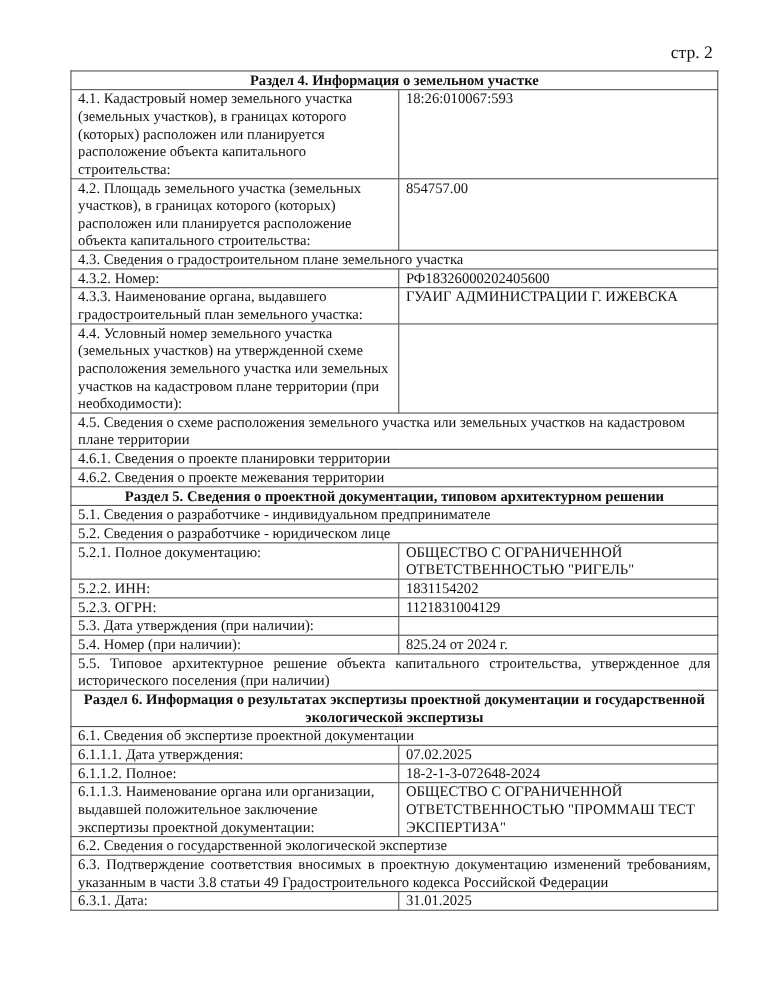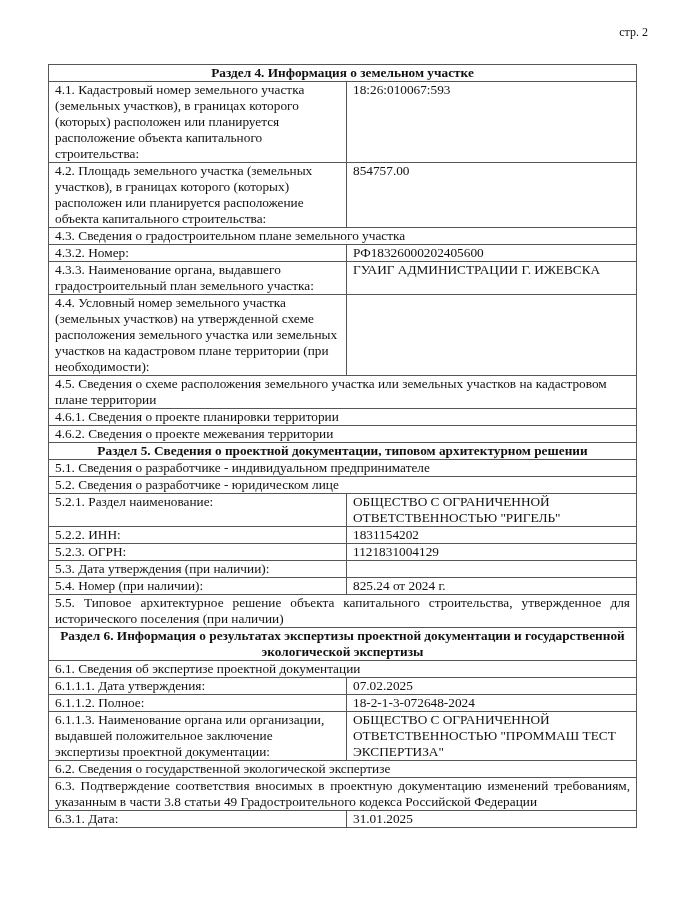--- a/index.html
+++ b/index.html
@@ -1,19 +1,19 @@
 <!DOCTYPE html>
 <html><head>
   <meta charset="utf-8">
   <style>
     html, body { margin: 0; padding: 0; background: #ffffff; }
     body { width: 695px; height: 900px; position: relative; overflow: hidden;
            font-family: "Liberation Serif", "DejaVu Serif", serif; color: #111; }
-    .page-num { position: absolute; top: 25px; right: 47px; font-size: 12px; }
-    table.doc { position: absolute; left: 48px; top: 64px; width: 588px;
+    .page-num { position: absolute; top: 40px; right: 47px; font-size: 16px; }
+    table.doc { position: absolute; left: 64px; top: 64px; width: 588px;
                 border-collapse: collapse; table-layout: fixed; font-size: 13.3px; line-height: 16px; }
     table.doc td { border: 1px solid #555; padding: 0 6px 0 6px; vertical-align: top; }
     table.doc td.sec { text-align: center; font-weight: bold; padding-top: 0; }
     table.doc td.just { text-align: justify; margin-left: 21px; }
     col.c1 { width: 298px; }
     col.c2 { width: 290px; }
   </style>
 </head>
 <body>
 
@@ -63,21 +63,21 @@
       <tr>
         <td colspan="2" class="sec">Раздел 5. Сведения о проектной документации, типовом архитектурном решении</td>
       </tr>
       <tr>
         <td colspan="2">5.1. Сведения о разработчике - индивидуальном предпринимателе</td>
       </tr>
       <tr>
         <td colspan="2">5.2. Сведения о разработчике - юридическом лице</td>
       </tr>
       <tr>
-        <td>5.2.1. Раздел наименование:</td>
+        <td>5.2.1. Полное документацию:</td>
         <td>ОБЩЕСТВО С ОГРАНИЧЕННОЙ ОТВЕТСТВЕННОСТЬЮ "РИГЕЛЬ"</td>
       </tr>
       <tr>
         <td>5.2.2. ИНН:</td>
         <td>1831154202</td>
       </tr>
       <tr>
         <td>5.2.3. ОГРН:</td>
         <td>1121831004129</td>
       </tr>

